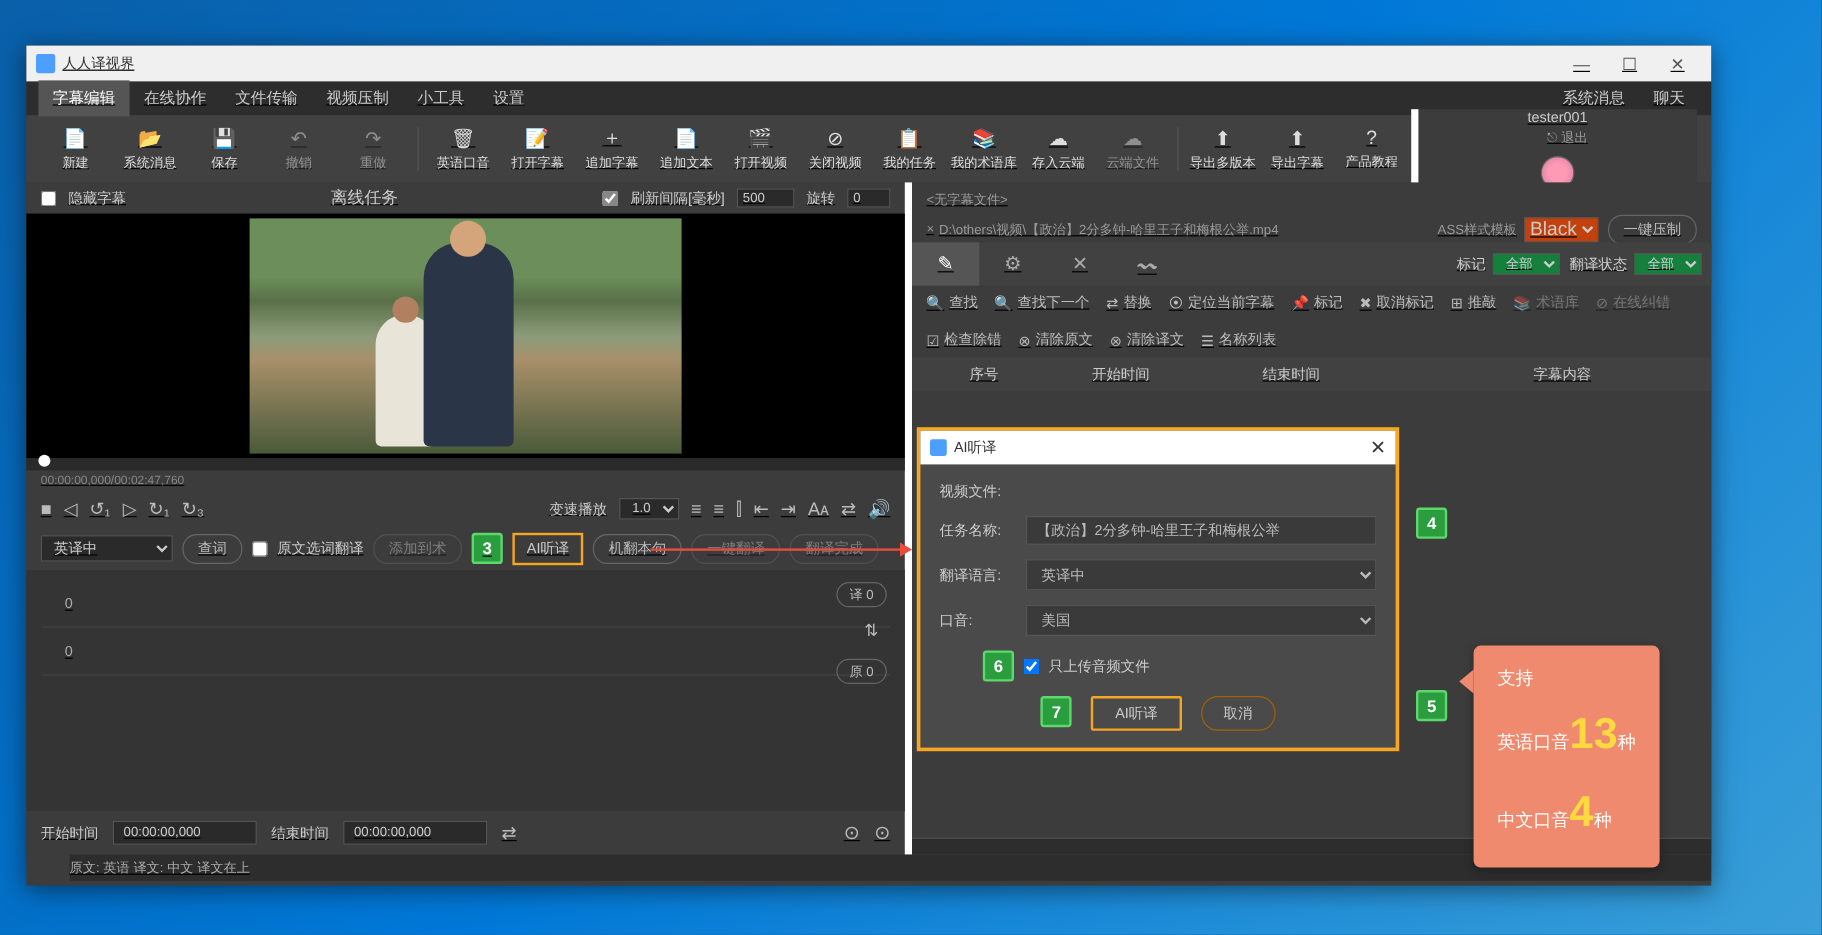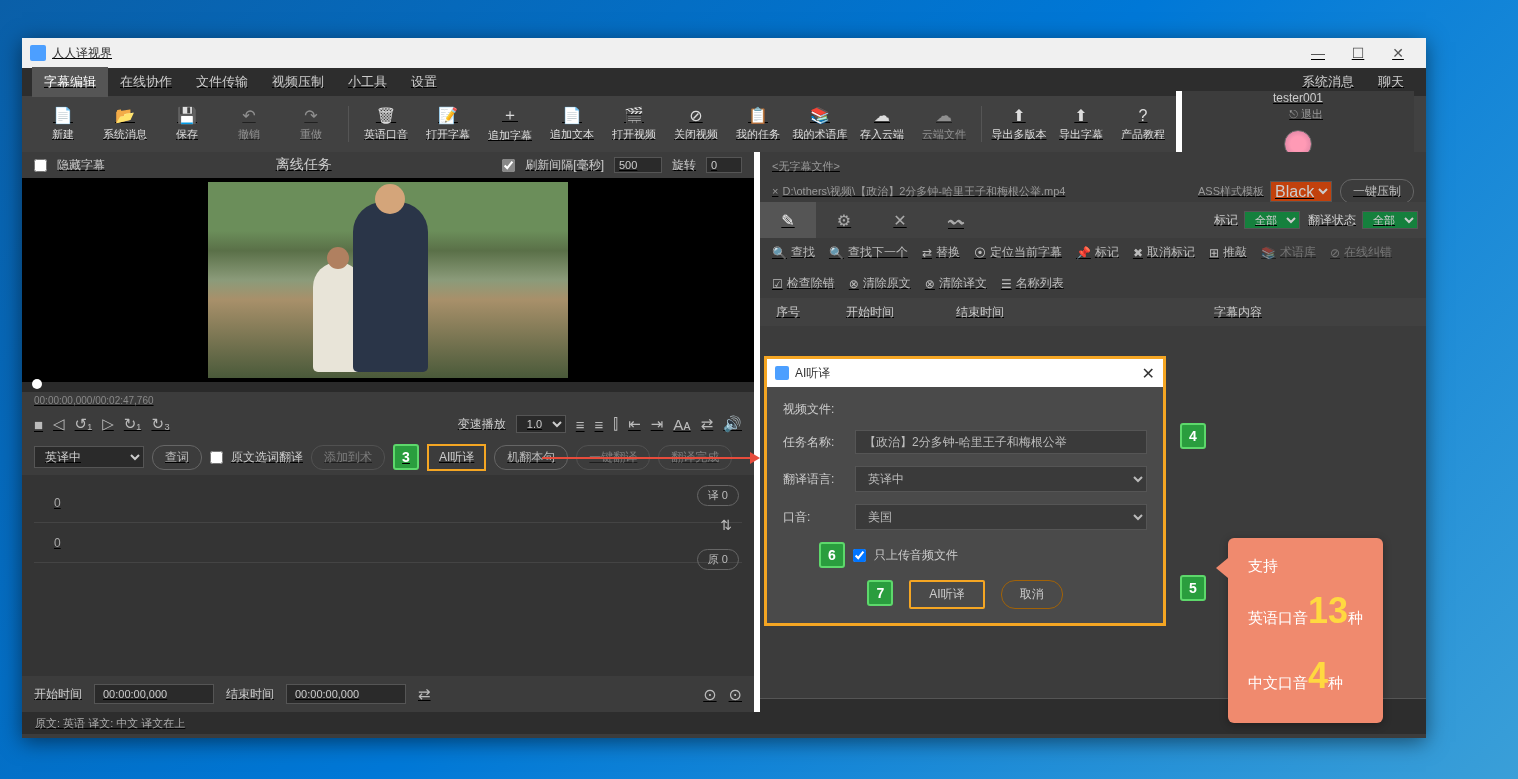--- a/index.html
+++ b/index.html
@@ -44,34 +44,34 @@
 .pillbtn { border: 1px solid #666; border-radius: 12px; padding: 3px 12px; font-size: 12px; color: #bbb; background: transparent; cursor: pointer; }
 .highlight-box { border: 2px solid #f5a623; padding: 3px 10px; }
 .step-badge { background: #2a9d3e; color: #fff; border: 2px solid #5dd86b; width: 26px; height: 26px; display: flex; align-items: center; justify-content: center; font-size: 14px; font-weight: bold; border-radius: 3px; }
 .arrow-red { position: absolute; height: 2px; background: #e74c3c; }
 .arrow-red::after { content:''; position: absolute; right: -8px; top: -5px; border-left: 10px solid #e74c3c; border-top: 6px solid transparent; border-bottom: 6px solid transparent; }
 .subtable { flex: 1; background: #343434; padding: 8px 12px; font-size: 12px; color: #aaa; }
 .subrow { height: 40px; border-bottom: 1px solid #444; display: flex; align-items: center; padding-left: 20px; }
 .counterbtn { position: absolute; right: 15px; border: 1px solid #666; border-radius: 12px; padding: 2px 10px; font-size: 11px; color: #bbb; }
 .timerow { height: 36px; display: flex; align-items: center; padding: 0 12px; gap: 12px; font-size: 12px; color: #ccc; }
 .timerow input { background: #2a2a2a; border: 1px solid #555; color: #ccc; padding: 3px 8px; font-size: 11px; width: 120px; }
-.statusbar { height: 22px; background: #2d2d2d; display: flex; align-items: center; padding: 0 13px; font-size: 11px; color: #aaa; }
+.statusbar { height: 22px; background: #2d2d2d; display: flex; align-items: center; padding: 0 0; font-size: 11px; color: #aaa; margin-left: 36px; }
 .right-tabs { height: 28px; display: flex; align-items: center; padding: 0 12px; font-size: 11px; color: #999; gap: 10px; }
 .right-file { height: 22px; padding: 0 12px; font-size: 11px; color: #999; display:flex; align-items:center; }
 .right-iconrow { height: 36px; display: flex; align-items: center; background: #414141; }
 .right-iconrow .tab { width: 56px; height: 36px; display: flex; align-items: center; justify-content: center; color: #aaa; font-size: 16px; cursor: pointer; }
 .right-iconrow .tab.active { background: #555; color: #fff; }
 .right-iconrow .spacer { flex: 1; }
 .right-iconrow .lbl { font-size: 12px; color: #ccc; margin-right: 6px; }
 .right-iconrow select { background: #15803d; border: 1px solid #555; color: #ccc; padding: 1px 6px; font-size: 11px; margin-right: 8px; }
 .right-actions { display: flex; flex-wrap: wrap; padding: 6px 12px; gap: 14px; font-size: 12px; color: #bbb; }
 .right-actions .act { display: flex; align-items: center; gap: 4px; cursor: pointer; }
 .right-actions .act.disabled { opacity: 0.45; }
 .right-header { height: 28px; background: #414141; display: flex; align-items: center; font-size: 12px; color: #ccc; }
-.right-header div { padding: 0 16px; }
+.right-header div { padding: 0 16px; margin-left: 32px; }
 .dialog-wrap { position: absolute; left: 764px; top: 356px; width: 402px; border: 3px solid #f5a623; background: #4a4a4a; z-index: 50; }
 .dlg-title { height: 28px; background: #fff; display: flex; align-items: center; padding: 0 8px; font-size: 12px; color: #333; }
 .dlg-title .ic { width: 14px; height: 14px; background: #4c9fff; margin-right: 6px; border-radius: 2px; }
 .dlg-title .close { margin-left: auto; font-size: 16px; cursor: pointer; }
 .dlg-body { padding: 14px 16px; font-size: 12px; color: #ccc; }
 .dlg-row { display: flex; align-items: center; margin-bottom: 12px; gap: 10px; }
 .dlg-row .lbl { width: 62px; flex-shrink: 0; }
 .dlg-row .val { flex: 1; color: #aaa; overflow: hidden; text-overflow: ellipsis; white-space: nowrap; }
 .dlg-row input[type=text], .dlg-row select { flex: 1; background: #3a3a3a; border: 1px solid #555; color: #bbb; padding: 4px 8px; font-size: 12px; }
 .dlg-btns { display: flex; justify-content: center; gap: 16px; margin-top: 8px; }

